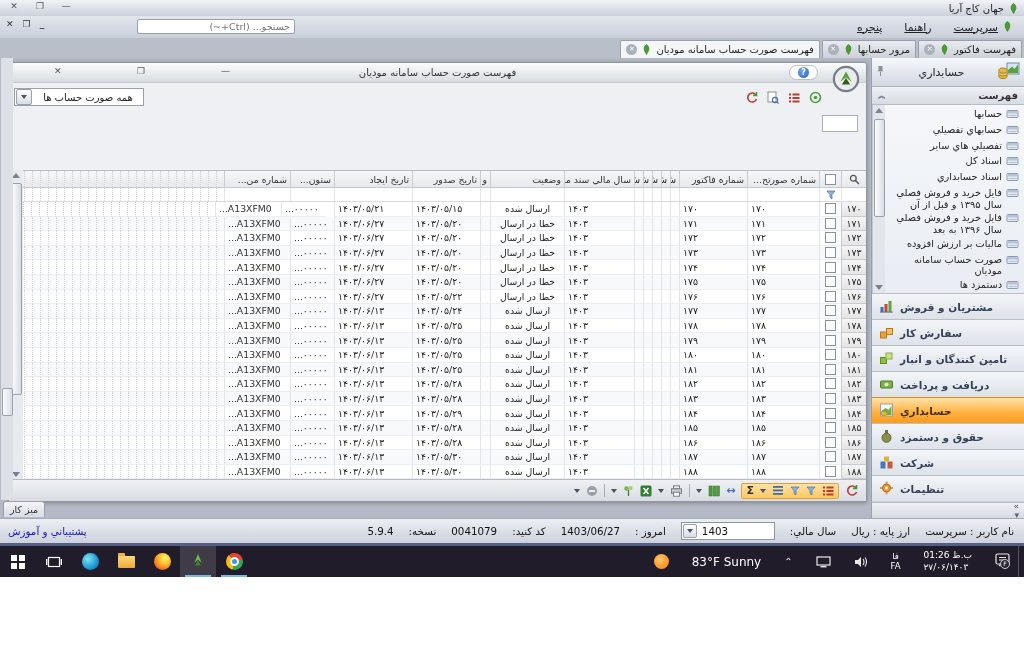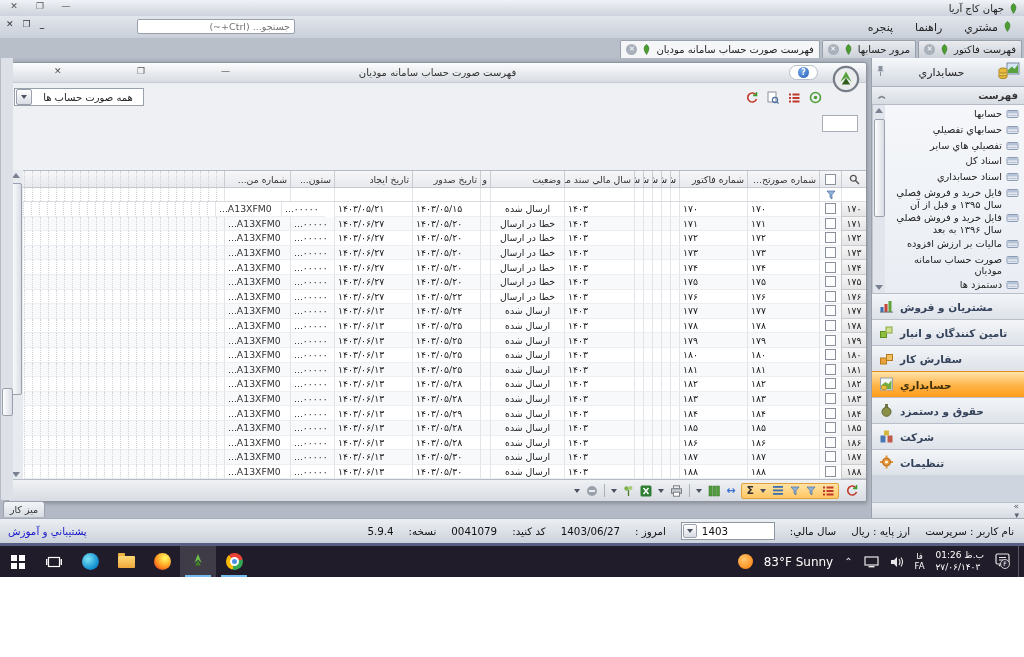--- a/index.html
+++ b/index.html
@@ -8,21 +8,21 @@
 
   
   .titlebar{position:absolute;top:0;right:0;left:0;height:16px;background:linear-gradient(#f0f3f7,#ccd2dc);display:flex;align-items:center;padding:0 5px;font-size:10px;color:#222;}
   .ttl-right{display:flex;align-items:center;gap:4px;}
   .win-ctrls{position:absolute;left:8px;top:1px;display:flex;gap:14px;direction:ltr;color:#555;font-size:9px;}
   .win-ctrls span{cursor:default;width:12px;text-align:center;}
 
   
   .menubar{position:absolute;top:16px;right:0;left:0;height:22px;background:linear-gradient(#e2e6ec,#c9cfd9);border-bottom:1px solid #aab0bb;display:flex;align-items:center;font-size:11px;color:#222;}
   .menu-items{display:flex;align-items:center;gap:16px;padding-right:8px;}
-  .menu-item{display:flex;align-items:flex-start;gap:4px;padding:1px 3px;}
+  .menu-item{display:flex;align-items:flex-start;gap:4px;padding:1px 3px;text-decoration:underline;}
   .searchbox{position:absolute;left:137px;top:3px;width:148px;height:13px;border:1px solid #98a0ab;border-radius:2px;font-size:9.5px;direction:rtl;text-align:right;padding:0 4px;color:#444;font-family:"DejaVu Sans",sans-serif;}
   .mdi-ctrls{position:absolute;left:6px;top:3px;display:flex;gap:9px;direction:ltr;color:#333;font-size:9px;font-weight:bold;}
 
   
   .tabbar{position:absolute;top:38px;right:0;left:0;height:20px;background:#b9bfc9;border-bottom:1px solid #98a0ab;display:flex;align-items:flex-end;padding-right:2px;gap:2px;}
   .tab{height:17px;display:flex;align-items:center;gap:4px;padding:0 5px;background:linear-gradient(#e9ebef,#ccd1d9);border:1px solid #98a0ab;border-bottom:none;border-radius:2px 2px 0 0;font-size:10px;color:#222;white-space:nowrap;}
   .tab.active{background:#f5f6f8;}
   .tab-close{width:11px;height:11px;border-radius:50%;background:#a9b1bc;color:#fff;font-size:7px;line-height:11px;text-align:center;}
   .i-leaf svg{display:block;}
 
@@ -117,21 +117,21 @@
   .tb-tile.open::after,.tb-tile.open2::after{content:"";position:absolute;bottom:0;left:5px;right:5px;height:2px;background:#76b9ed;}
   .winlogo{width:14px;height:14px;display:grid;grid-template-columns:6px 6px;grid-template-rows:6px 6px;gap:2px;}
   .winlogo i{background:#fff;}
   .circle16{width:17px;height:17px;border-radius:50%;}
   .edge{background:radial-gradient(circle at 35% 35%,#7ee3f2,#1b98d5 60%,#0a5ea8);}
   .firefox{background:radial-gradient(circle at 65% 30%,#fff35b 5%,#ffbe37 35%,#ff8a1e 60%,#e0452c 85%);}
   .chrome{background:conic-gradient(from -45deg,#ea4335 0 120deg,#34a853 0 240deg,#fbbc05 0 360deg);position:relative;}
   .chrome::after{content:"";position:absolute;inset:4px;border-radius:50%;background:#4a90e2;border:2px solid #fff;}
   .folder{width:17px;height:12px;background:linear-gradient(#ffd976,#eea73b);border-radius:1px;position:relative;}
   .folder::before{content:"";position:absolute;top:-3px;left:0;width:7px;height:3px;background:#eeb23f;border-radius:1px 1px 0 0;}
-  .tb-right{margin-left:auto;display:flex;align-items:center;gap:11px;padding-right:8px;}
+  .tb-right{margin-left:auto;display:flex;align-items:center;gap:23px;padding-right:8px;}
   .sun{width:15px;height:15px;border-radius:50%;background:radial-gradient(circle at 40% 35%,#ffc76e,#ff8d1d 75%);}
   .wtxt{font-size:12px;color:#fff;}
   .trayglyph{color:#e8e8e8;font-size:10px;}
   .lang{display:flex;flex-direction:column;align-items:center;font-size:8.5px;line-height:1.15;}
   .clock{display:flex;flex-direction:column;align-items:flex-end;font-size:9px;line-height:1.25;direction:rtl;}
   .clock .dt{direction:ltr;}
   .showdesk{width:5px;height:31px;border-left:1px solid #5a5564;}
   .badge-f{position:absolute;bottom:2px;right:0;width:8px;height:8px;border-radius:50%;background:#2b2436;border:1px solid #cfcfcf;color:#fff;font-size:6px;line-height:7px;text-align:center;}
 </style>
 </head>
@@ -157,21 +157,21 @@
     </div>
 
     <div class="menubar">
       <div class="menu-items">
         <div class="menu-item">
           <span class="i-leaf">
               <svg width="11" height="11" viewBox="0 0 11 11">
                 <path d="M5.5 0.5 C2.6 2.4 2.1 5.4 5.5 10.4 C8.9 5.4 8.4 2.4 5.5 0.5Z" fill="#4a9e2f" stroke="#2e6e1c" stroke-width="0.6"></path>
               </svg>
             </span>
-          <span>مشتري</span>
+          <span>سرپرست</span>
         </div>
         <div class="menu-item">
             <span>راهنما</span>
           </div>
         <div class="menu-item">
             <span>پنجره</span>
           </div>
       </div>
       <input class="searchbox" placeholder="جستجو... (Ctrl+~)" style="">
       <div class="mdi-ctrls">
@@ -326,31 +326,38 @@
               <span><svg width="15" height="14" viewBox="0 0 14 14">
                   <rect x="1" y="8" width="3" height="5" fill="#3b6fb3"></rect>
                   <rect x="5" y="5" width="3" height="8" fill="#c94336"></rect>
                   <rect x="9" y="2" width="3" height="11" fill="#5da23b"></rect>
                   <rect x="0.5" y="12.6" width="13" height="1" fill="#6a7078"></rect>
                 </svg></span>
               <span>مشتريان و فروش</span>
             </div>
             <div class="nav-item">
               <span><svg width="15" height="14" viewBox="0 0 14 14">
+                  <rect x="1" y="7" width="6" height="6" fill="#e8a33d" stroke="#b97a1e"></rect>
+                  <rect x="7" y="3.5" width="6" height="6" fill="#f2c063" stroke="#b97a1e"></rect>
+                </svg></span>
+              <span>سفارش كار</span>
+            </div>
+            <div class="nav-item">
+              <span><svg width="15" height="14" viewBox="0 0 14 14">
                   <rect x="1" y="6.5" width="6" height="6" fill="#8fbf3f" stroke="#5d8f23"></rect>
                   <rect x="6.5" y="2" width="6" height="6" fill="#cfe08e" stroke="#8aa943"></rect>
                 </svg></span>
               <span>تامين كنندگان و انبار</span>
             </div>
             <div class="nav-item">
               <span><svg width="15" height="14" viewBox="0 0 14 14">
-                  <rect x="1" y="7" width="6" height="6" fill="#e8a33d" stroke="#b97a1e"></rect>
-                  <rect x="7" y="3.5" width="6" height="6" fill="#f2c063" stroke="#b97a1e"></rect>
+                  <rect x="1" y="4" width="12" height="7" rx="1" fill="#7fb04f" stroke="#4f7a2a"></rect>
+                  <circle cx="7" cy="7.5" r="2" fill="#dcebc5"></circle>
                 </svg></span>
-              <span>سفارش كار</span>
+              <span>دريافت و پرداخت</span>
             </div>
             <div class="nav-item active">
               <span><svg width="15" height="14" viewBox="0 0 14 14">
                   <rect x="1" y="1" width="12" height="12" fill="#f4f6f8" stroke="#98a0ab"></rect>
                   <path d="M2 12 V8 L6 5 L9 7 L12 3 V12Z" fill="#6fae3e"></path>
                   <ellipse cx="4.5" cy="10.5" rx="3" ry="2" fill="#e8c23a" stroke="#b8922a"></ellipse>
                 </svg></span>
               <span>حسابداري</span>
             </div>
             <div class="nav-item">

